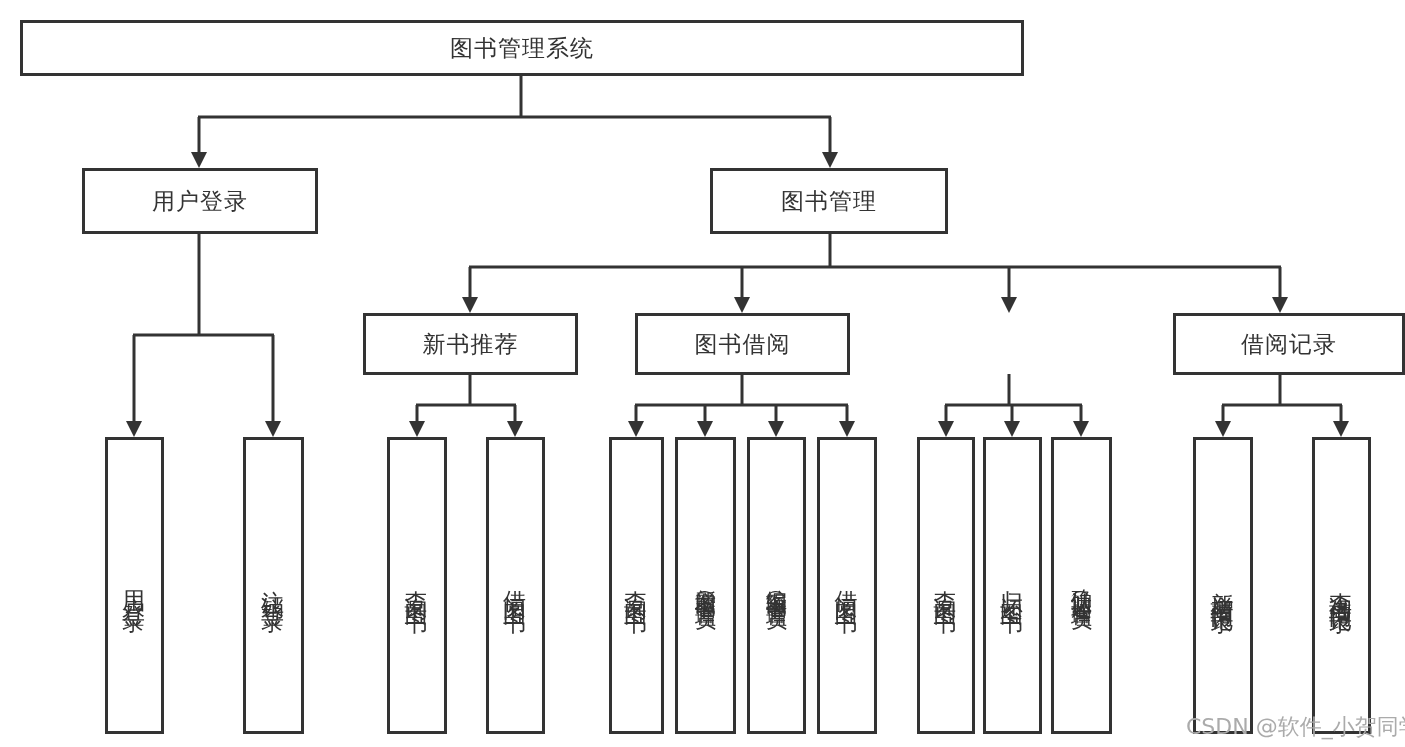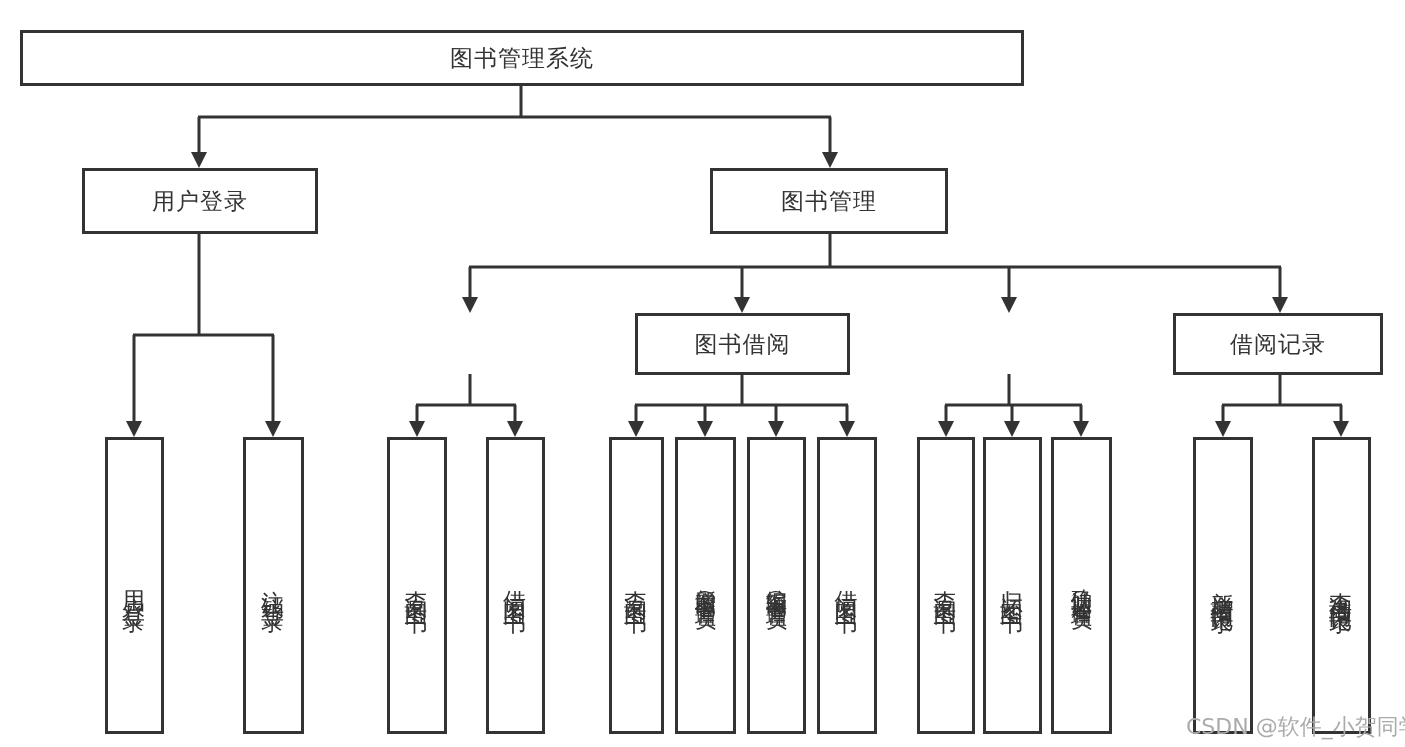--- a/index.html
+++ b/index.html
@@ -104,27 +104,28 @@
       <polygon points="768,421 784,421 776,437"></polygon>
       <polygon points="839,421 855,421 847,437"></polygon>
       <polygon points="938,421 954,421 946,437"></polygon>
       <polygon points="1004,421 1020,421 1012,437"></polygon>
       <polygon points="1073,421 1089,421 1081,437"></polygon>
       <polygon points="1215,421 1231,421 1223,437"></polygon>
       <polygon points="1333,421 1349,421 1341,437"></polygon>
     </g>
   </svg>
 
-  <div class="box h" style="left:20px;top:30px;width:1004px;height:56px;">图书管理系统</div>
+  <div class="box h" style="left:20px;top:20px;width:1004px;height:56px;">图书管理系统</div>
 
   <div class="box h" style="left:82px;top:168px;width:236px;height:66px;">用户登录</div>
   <div class="box h" style="left:710px;top:168px;width:238px;height:66px;text-align:center;">图书管理</div>
 
+  <div class="box h" style="left:363px;top:313px;width:215px;height:62px;">新书推荐</div>
   <div class="box h" style="left:635px;top:313px;width:215px;height:62px;">图书借阅</div>
-  <div class="box h" style="left:1173px;top:313px;width:210px;height:62px;">借阅记录</div>
+  <div class="box h" style="left:1173px;top:313px;width:232px;height:62px;">借阅记录</div>
 
   <div class="box v" style="left:105px;width:59px;">用户登录</div>
   <div class="box v" style="left:243px;width:61px;">注销登录</div>
 
   <div class="box v" style="left:387px;width:60px;">查询图书</div>
   <div class="box v" style="left:486px;width:59px;">借阅图书</div>
 
   <div class="box v" style="left:609px;width:55px;">查询图书</div>
   <div class="box v long" style="left:675px;width:61px;">新增图书（管理员）</div>
   <div class="box v long" style="left:747px;width:59px;">编辑图书（管理员）</div>

